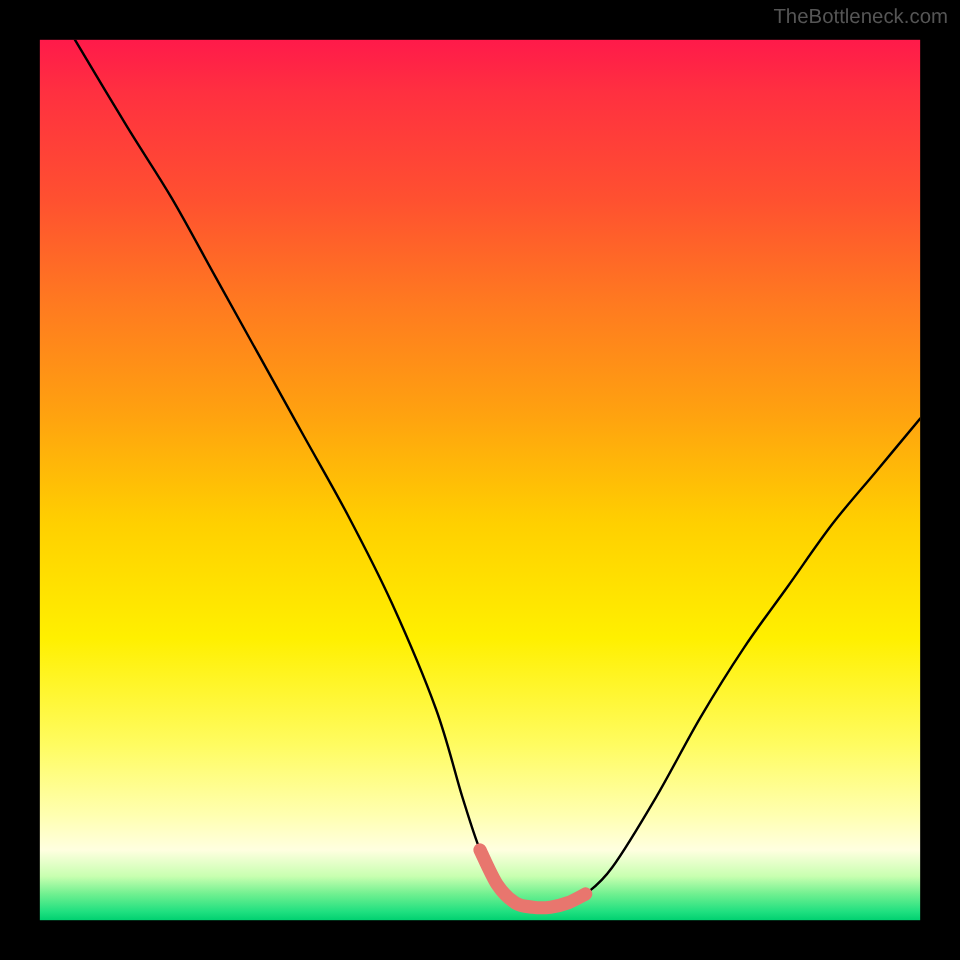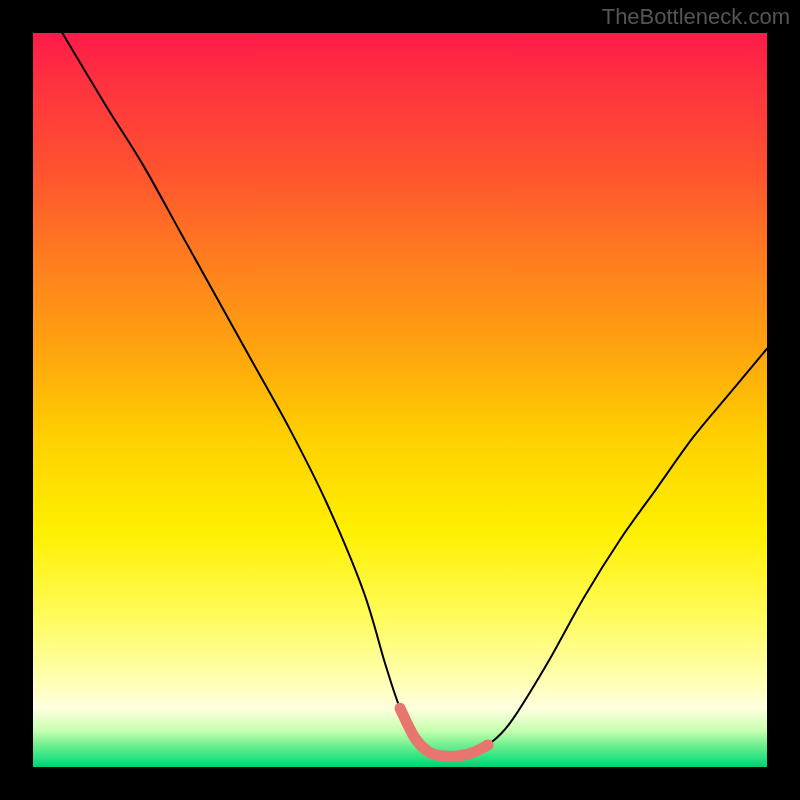--- a/index.html
+++ b/index.html
@@ -9,21 +9,21 @@
     height: 800px;
     background: #000;
     position: relative;
     font-family: Arial, Helvetica, sans-serif;
   }
   .watermark {
     position: absolute;
     top: 4px;
     right: 10px;
     color: #555;
-    font-size: 22px;
+    font-size: 17px;
     font-weight: 500;
     z-index: 10;
     margin-left: 25px;
   }
   .plot-area {
     position: absolute;
     left: 33px;
     top: 33px;
     width: 734px;
     height: 734px;

